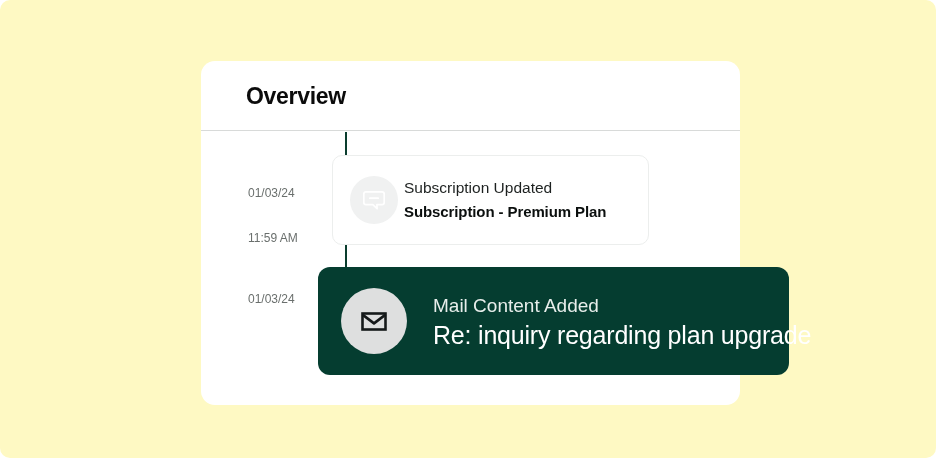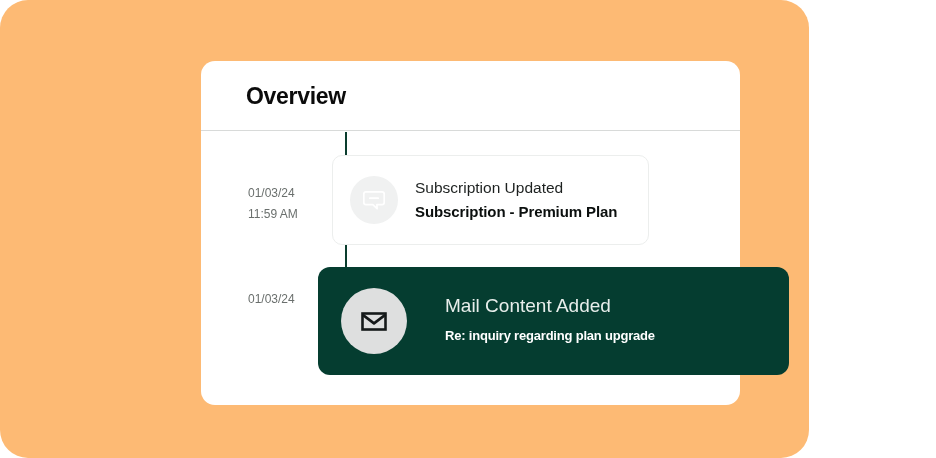--- a/index.html
+++ b/index.html
@@ -11,24 +11,24 @@
     width: 936px;
     height: 458px;
     overflow: hidden;
     font-family: "Liberation Sans", sans-serif;
     background: #ffffff;
   }
 
   
   #stage {
     position: relative;
-    width: 809px;
+    width: 936px;
     height: 458px;
-    background: #fdba74;
-    border-radius: 28px;
+    background: #fef9c3;
+    border-radius: 10px;
     overflow: hidden;
     box-sizing: border-box;
   }
 
   
   #panel {
     position: absolute;
     left: 201px;
     top: 61px;
     width: 539px;
@@ -72,21 +72,21 @@
   
   .timestamp {
     position: absolute;
     width: 110px;
     color: #6a6f6d;
     font-size: 12px;
     line-height: 21px;
     white-space: nowrap;
   }
   .timestamp .date { display: block; }
-  .timestamp .time { display: block; }
+  .timestamp .time { display: block; margin-top: 24px; }
 
   #timestamp-1 { left: 248px; top: 183px; }
   #timestamp-2 { left: 248px; top: 289px; }
 
   
   #event-card-1 {
     position: absolute;
     left: 332px;
     top: 155px;
     width: 317px;
@@ -102,21 +102,21 @@
   .avatar-light {
     flex: 0 0 auto;
     width: 48px;
     height: 48px;
     border-radius: 50%;
     background: #f0f1f1;
     display: flex;
     align-items: center;
     justify-content: center;
   }
-  #event-card-1 .event-text { margin-left: 17px; }
+  #event-card-1 .event-text { margin-left: 6px; }
   .event-label-light {
     font-size: 15.5px;
     color: #1d2120;
     line-height: 23px;
     white-space: nowrap;
   }
   .event-value-light {
     font-size: 15px;
     font-weight: bold;
     color: #0b0f0e;
@@ -142,30 +142,30 @@
   .avatar-dark {
     flex: 0 0 auto;
     width: 66px;
     height: 66px;
     border-radius: 50%;
     background: #dedfdf;
     display: flex;
     align-items: center;
     justify-content: center;
   }
-  #event-card-2 .event-text { margin-left: 38px; }
+  #event-card-2 .event-text { margin-left: 26px; }
   .event-label-dark {
     font-size: 19px;
     color: #e8eeeb;
     line-height: 29px;
     white-space: nowrap;
   }
   .event-value-dark {
-    font-size: 13px;
-    font-weight: bold;
+    font-size: 25px;
+    font-weight: normal;
     color: #ffffff;
     line-height: 31px;
     white-space: nowrap;
     letter-spacing: -0.2px;
   }
 
   .icon { display: block; }
 </style>
 </head>
 <body>

